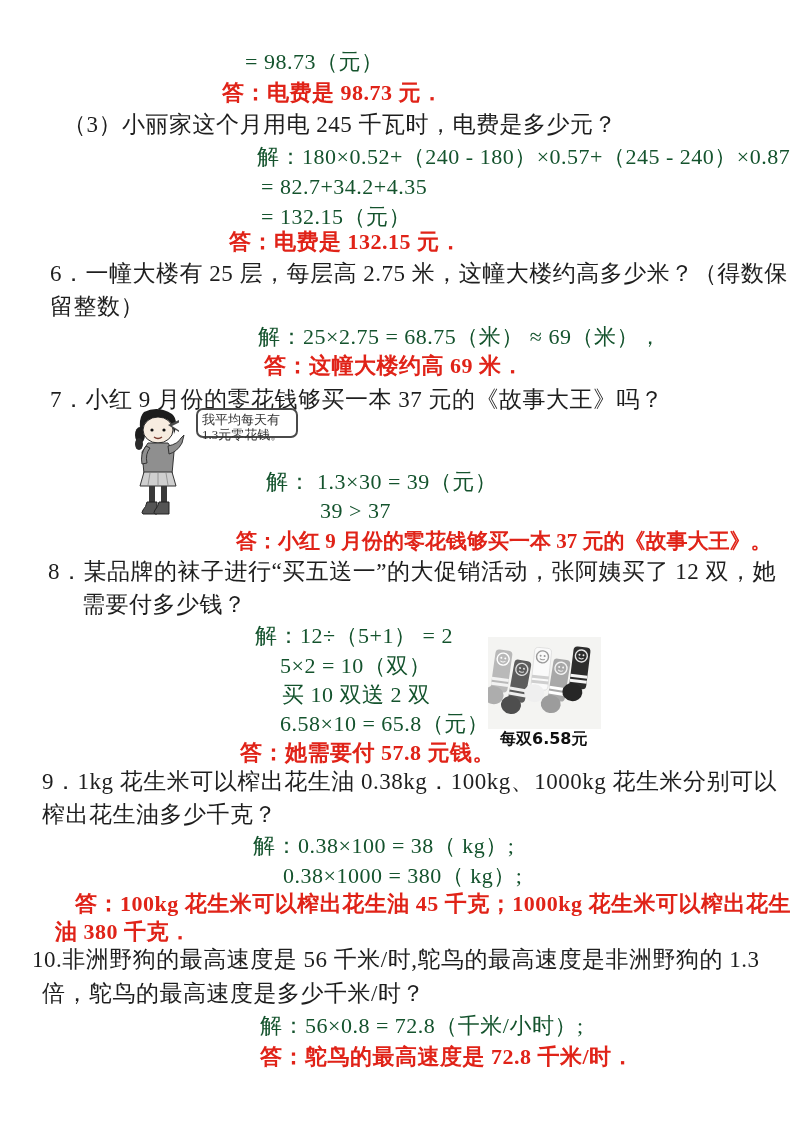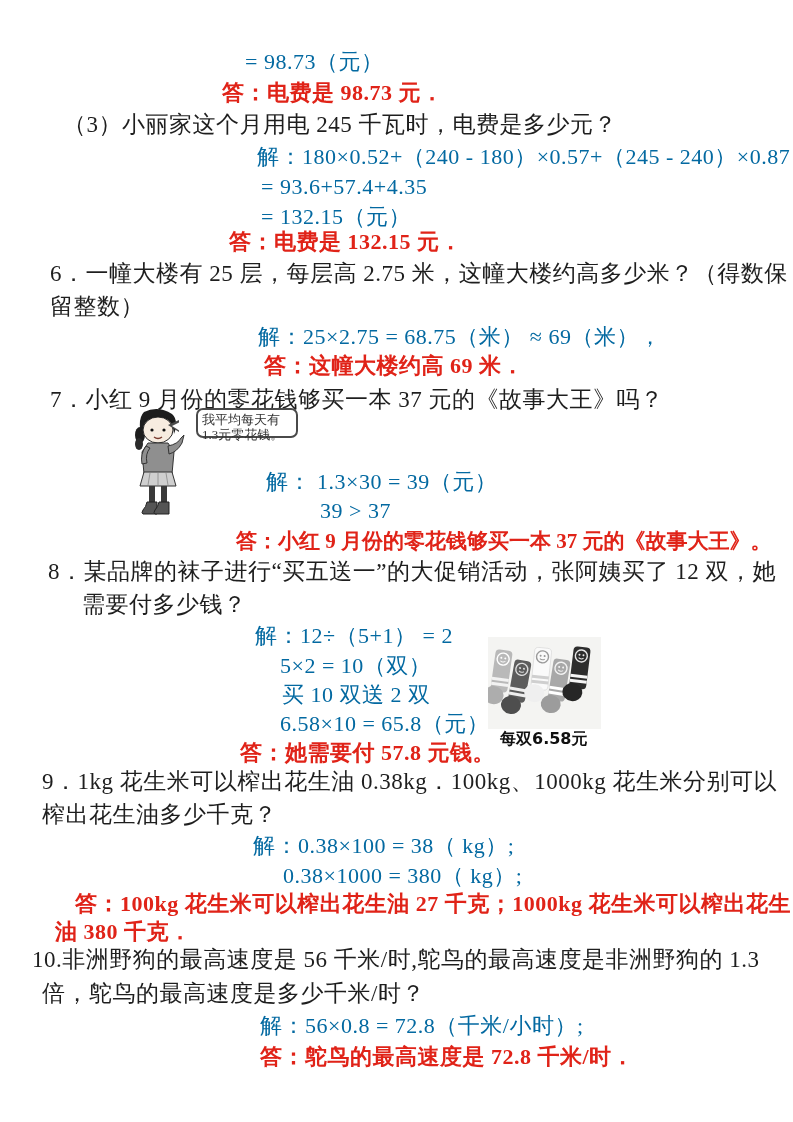--- a/index.html
+++ b/index.html
@@ -13,21 +13,21 @@
   .line{
     position:absolute;
     white-space:nowrap;
     letter-spacing:0.5px;
   }
   .q{ 
     color:#1e1e1e;
     font-size:23px;
   }
   .sol{ 
-    color:#0369a1;
+    color:#14532d;
     font-size:22px;
     font-weight:500;
   }
   .ans{ 
     color:#e02318;
     font-size:22px;
     font-weight:700;
   }
   .ans.small{font-size:21px;letter-spacing:0;}
   
@@ -67,21 +67,21 @@
 </style>
 </head>
 <body>
 
 <div id="page">
 
   <div class="line sol" style="left:245px;top:47px;">= 98.73（元）</div>
   <div class="line ans" style="left:222px;top:78px;">答：电费是 98.73 元．</div>
   <div class="line q" style="left:63px;top:109px;">（3）小丽家这个月用电 245 千瓦时，电费是多少元？</div>
   <div class="line sol" style="left:257px;top:142px;">解：180×0.52+（240 - 180）×0.57+（245 - 240）×0.87</div>
-  <div class="line sol" style="left:261px;top:174px;">= 93.6+57.4+4.35</div>
+  <div class="line sol" style="left:261px;top:174px;">= 82.7+34.2+4.35</div>
   <div class="line sol" style="left:261px;top:202px;">= 132.15（元）</div>
   <div class="line ans" style="left:229px;top:227px;">答：电费是 132.15 元．</div>
 
   <div class="line q" style="left:50px;top:258px;">6．一幢大楼有 25 层，每层高 2.75 米，这幢大楼约高多少米？（得数保</div>
   <div class="line q" style="left:50px;top:291px;">留整数）</div>
   <div class="line sol" style="left:258px;top:322px;">解：25×2.75 = 68.75（米） ≈ 69（米），</div>
   <div class="line ans" style="left:264px;top:351px;">答：这幢大楼约高 69 米．</div>
 
   <div class="line q" style="left:50px;top:384px;">7．小红 9 月份的零花钱够买一本 37 元的《故事大王》吗？</div>
 
@@ -193,21 +193,21 @@
         <rect x="0" y="33" width="17" height="3" fill="#f5f5f5"></rect>
       </g>
     </svg>
   </div>
   <div id="socks-caption">每双6.58元</div>
 
   <div class="line q" style="left:42px;top:766px;">9．1kg 花生米可以榨出花生油 0.38kg．100kg、1000kg 花生米分别可以</div>
   <div class="line q" style="left:42px;top:799px;">榨出花生油多少千克？</div>
   <div class="line sol" style="left:253px;top:831px;">解：0.38×100 = 38（ kg）;</div>
   <div class="line sol" style="left:283px;top:861px;">0.38×1000 = 380（ kg）;</div>
-  <div class="line ans" style="left:75px;top:889px;">答：100kg 花生米可以榨出花生油 27 千克；1000kg 花生米可以榨出花生</div>
+  <div class="line ans" style="left:75px;top:889px;">答：100kg 花生米可以榨出花生油 45 千克；1000kg 花生米可以榨出花生</div>
   <div class="line ans" style="left:55px;top:917px;">油 380 千克．</div>
 
   <div class="line q" style="left:32px;top:944px;">10.非洲野狗的最高速度是 56 千米/时,鸵鸟的最高速度是非洲野狗的 1.3</div>
   <div class="line q" style="left:42px;top:978px;">倍，鸵鸟的最高速度是多少千米/时？</div>
   <div class="line sol" style="left:260px;top:1011px;">解：56×0.8 = 72.8（千米/小时）;</div>
   <div class="line ans" style="left:260px;top:1042px;">答：鸵鸟的最高速度是 72.8 千米/时．</div>
 
 </div>
 
 </body></html>

